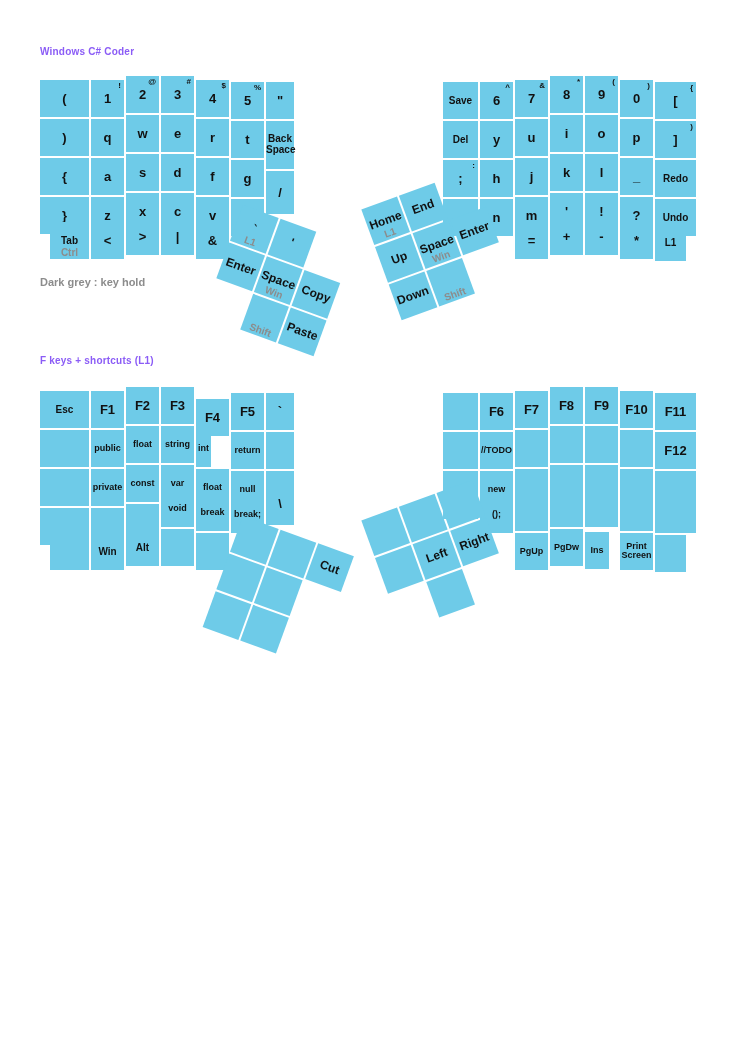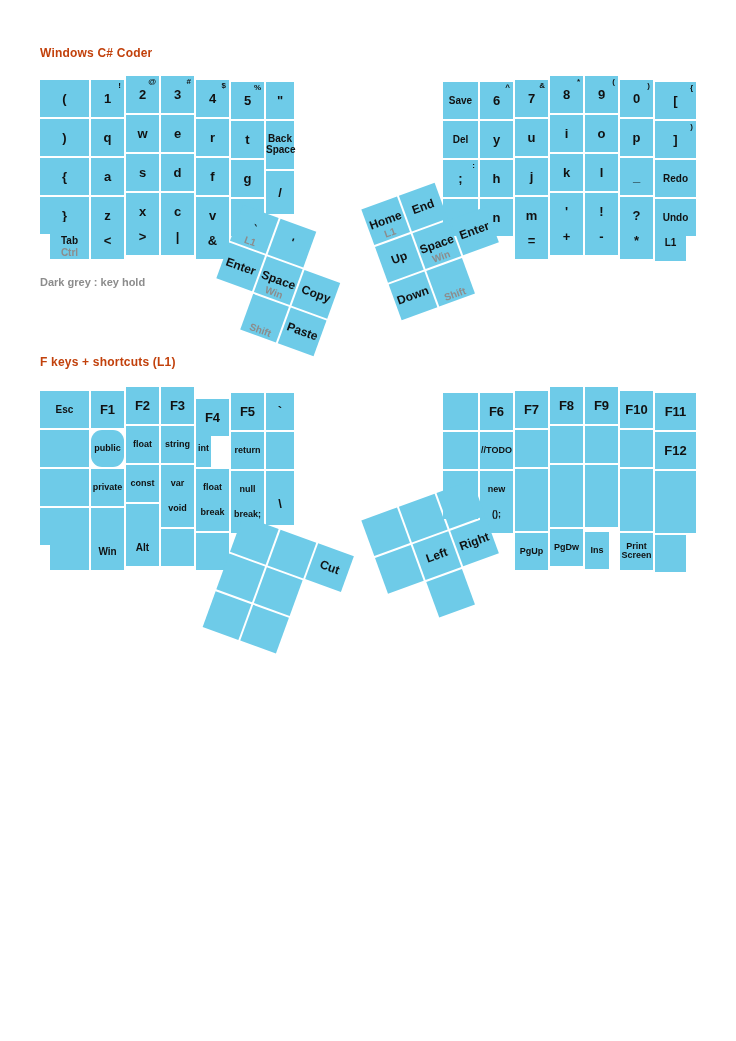--- a/index.html
+++ b/index.html
@@ -10,23 +10,23 @@
   body {
     width: 736px;
     height: 1041px;
     position: relative;
     font-family: "Liberation Sans", sans-serif;
     color: #000000;
     overflow: hidden;
   }
   .layer-title {
     position: absolute;
-    font-size: 12px;
+    font-size: 10px;
     font-weight: bold;
-    color: #c2410c;
+    color: #8b5cf6;
     letter-spacing: 0.2px;
   }
   .note {
     position: absolute;
     font-size: 11px;
     font-weight: bold;
     color: #8c8c8c;
   }
   .kb {
     position: absolute;
@@ -388,21 +388,21 @@
   <div class="key" style="left:231px; top:393px; width:33px; height:37px;">
     <span class="lbl c main">F5</span>
   </div>
   <div class="key" style="left:266px; top:393px; width:28px; height:37px;">
     <span class="lbl c main">`</span>
   </div>
 
   <div class="key" style="left:40px; top:430px; width:49px; height:37px;">
     <span class="lbl c main"></span>
   </div>
-  <div class="key" style="left:91px; top:430px; width:33px; height:37px;border-radius:11px;">
+  <div class="key" style="left:91px; top:430px; width:33px; height:37px;">
     <span class="lbl c main xs">public</span>
   </div>
   <div class="key" style="left:126px; top:426px; width:33px; height:37px;">
     <span class="lbl c main xs">float</span>
   </div>
   <div class="key" style="left:161px; top:426px; width:33px; height:37px;">
     <span class="lbl c main xs">string</span>
   </div>
   <div class="key" style="left:196px; top:430px; width:15px; height:37px;">
     <span class="lbl c main xs">int</span>

